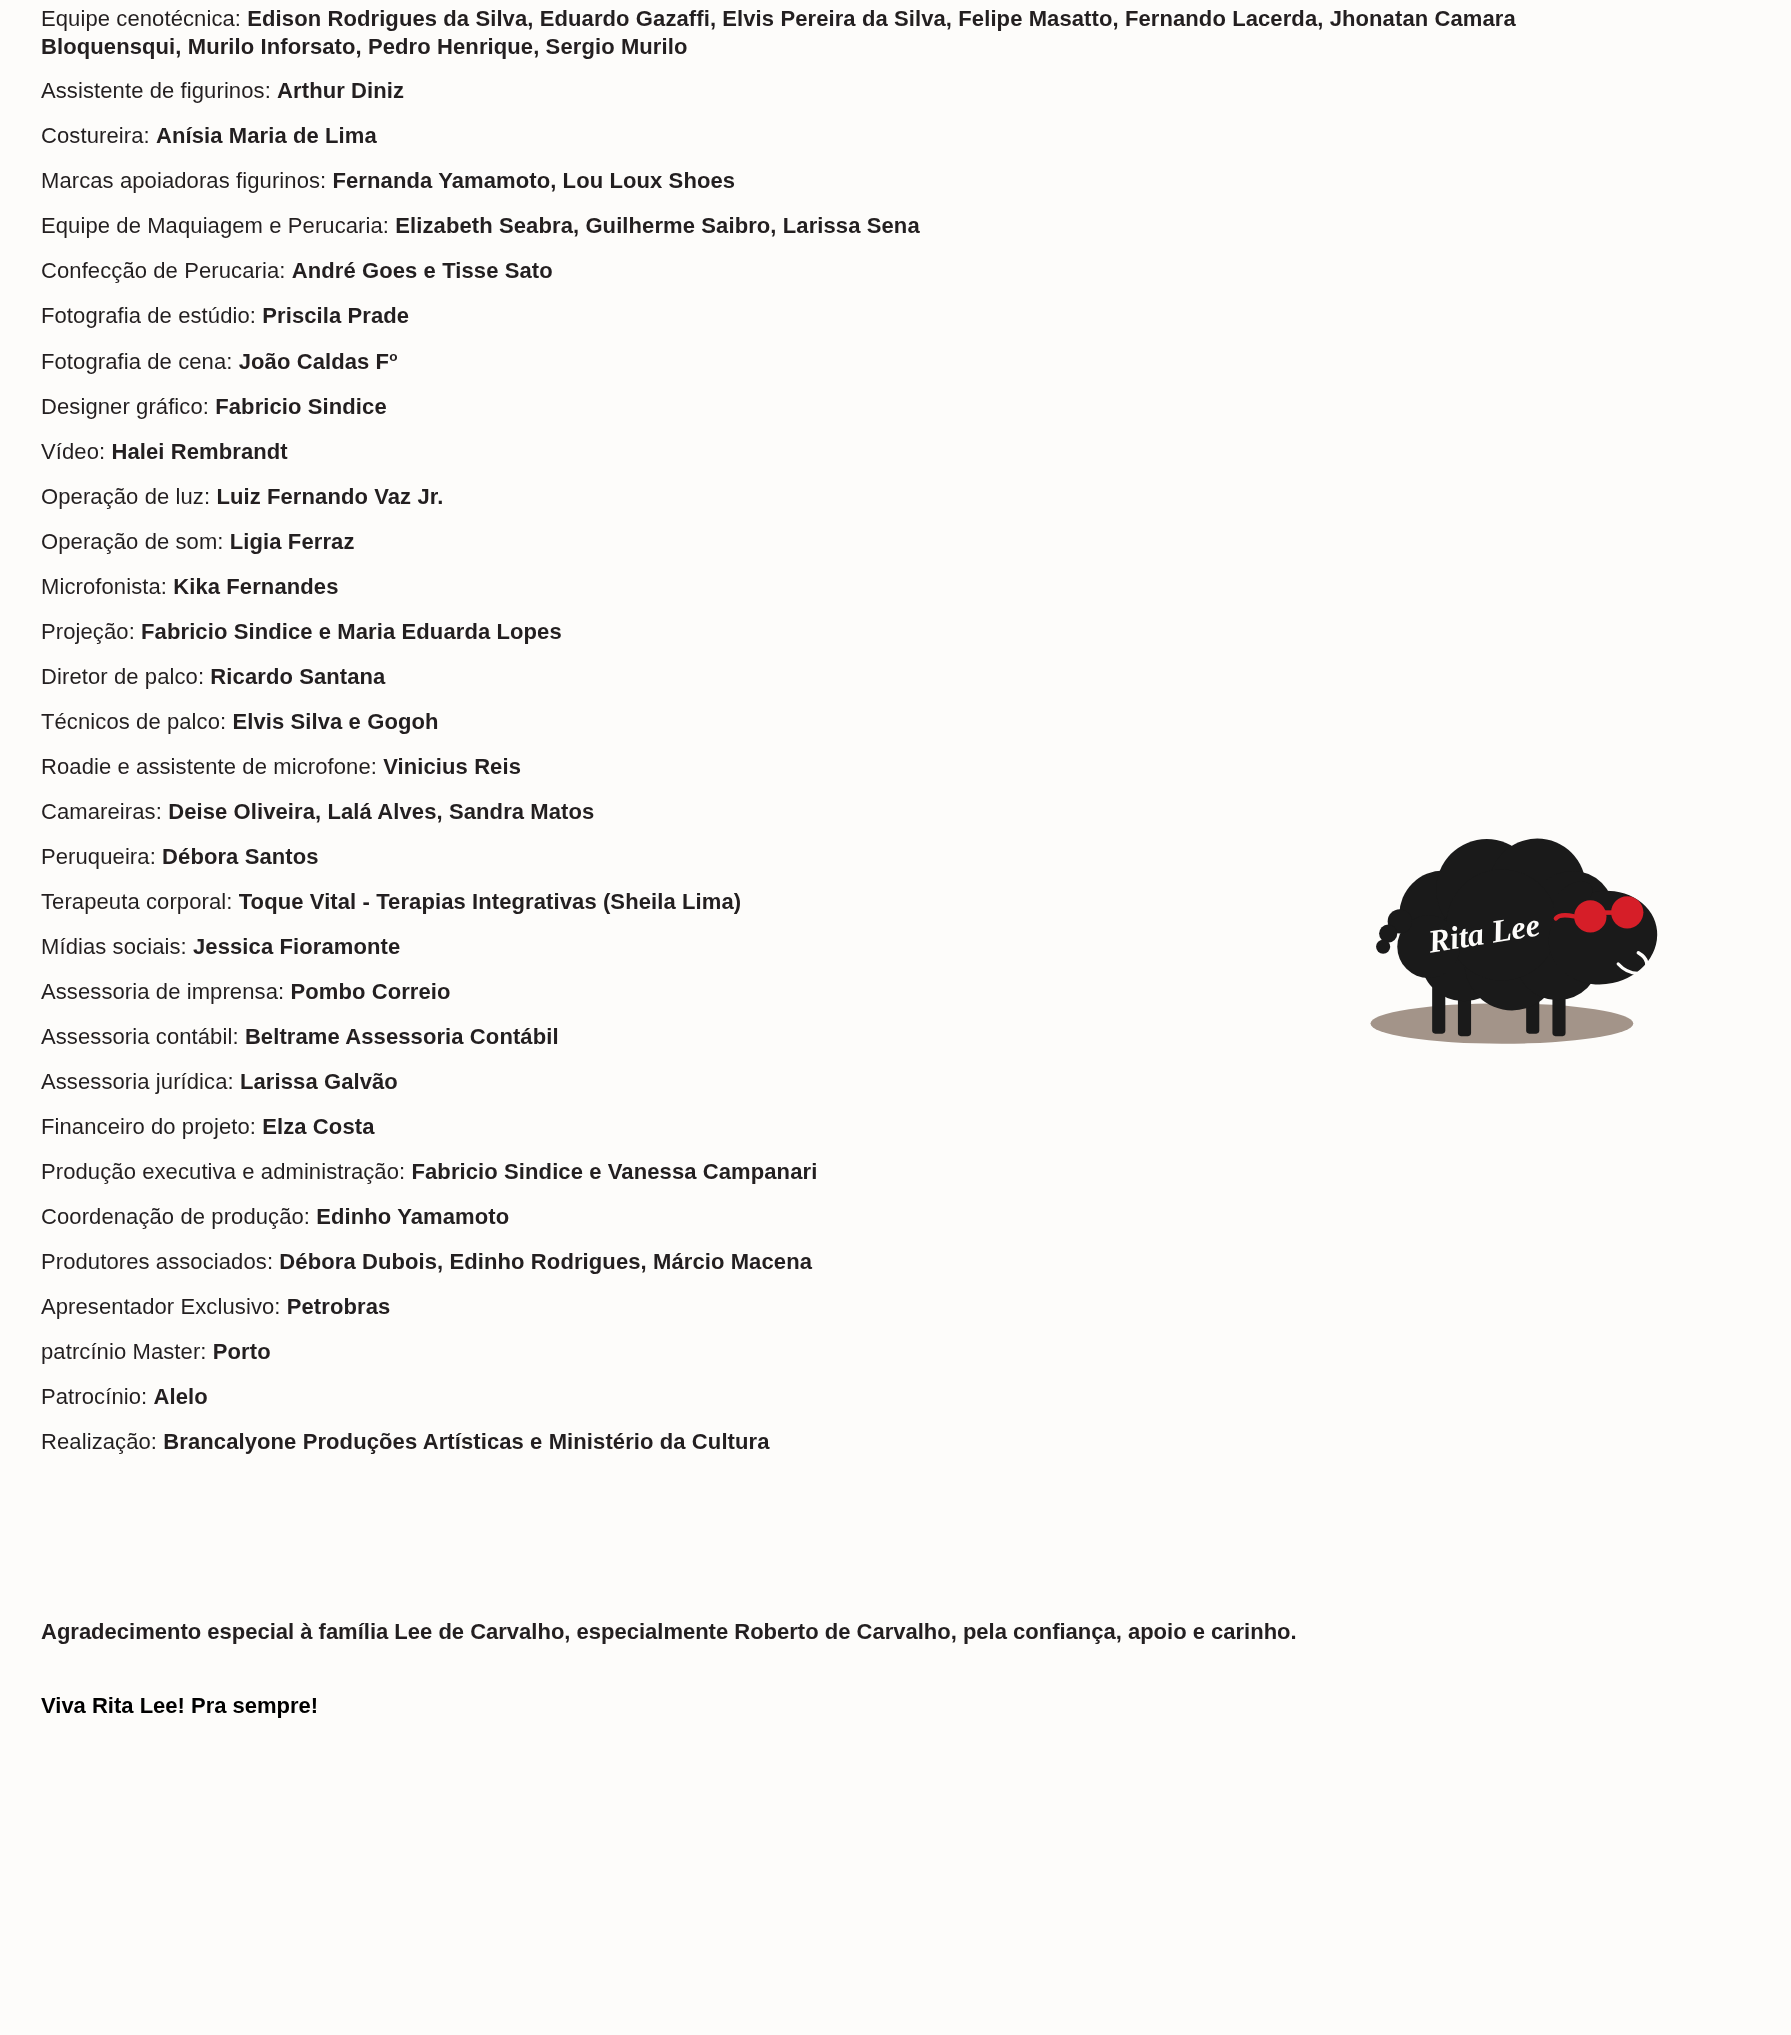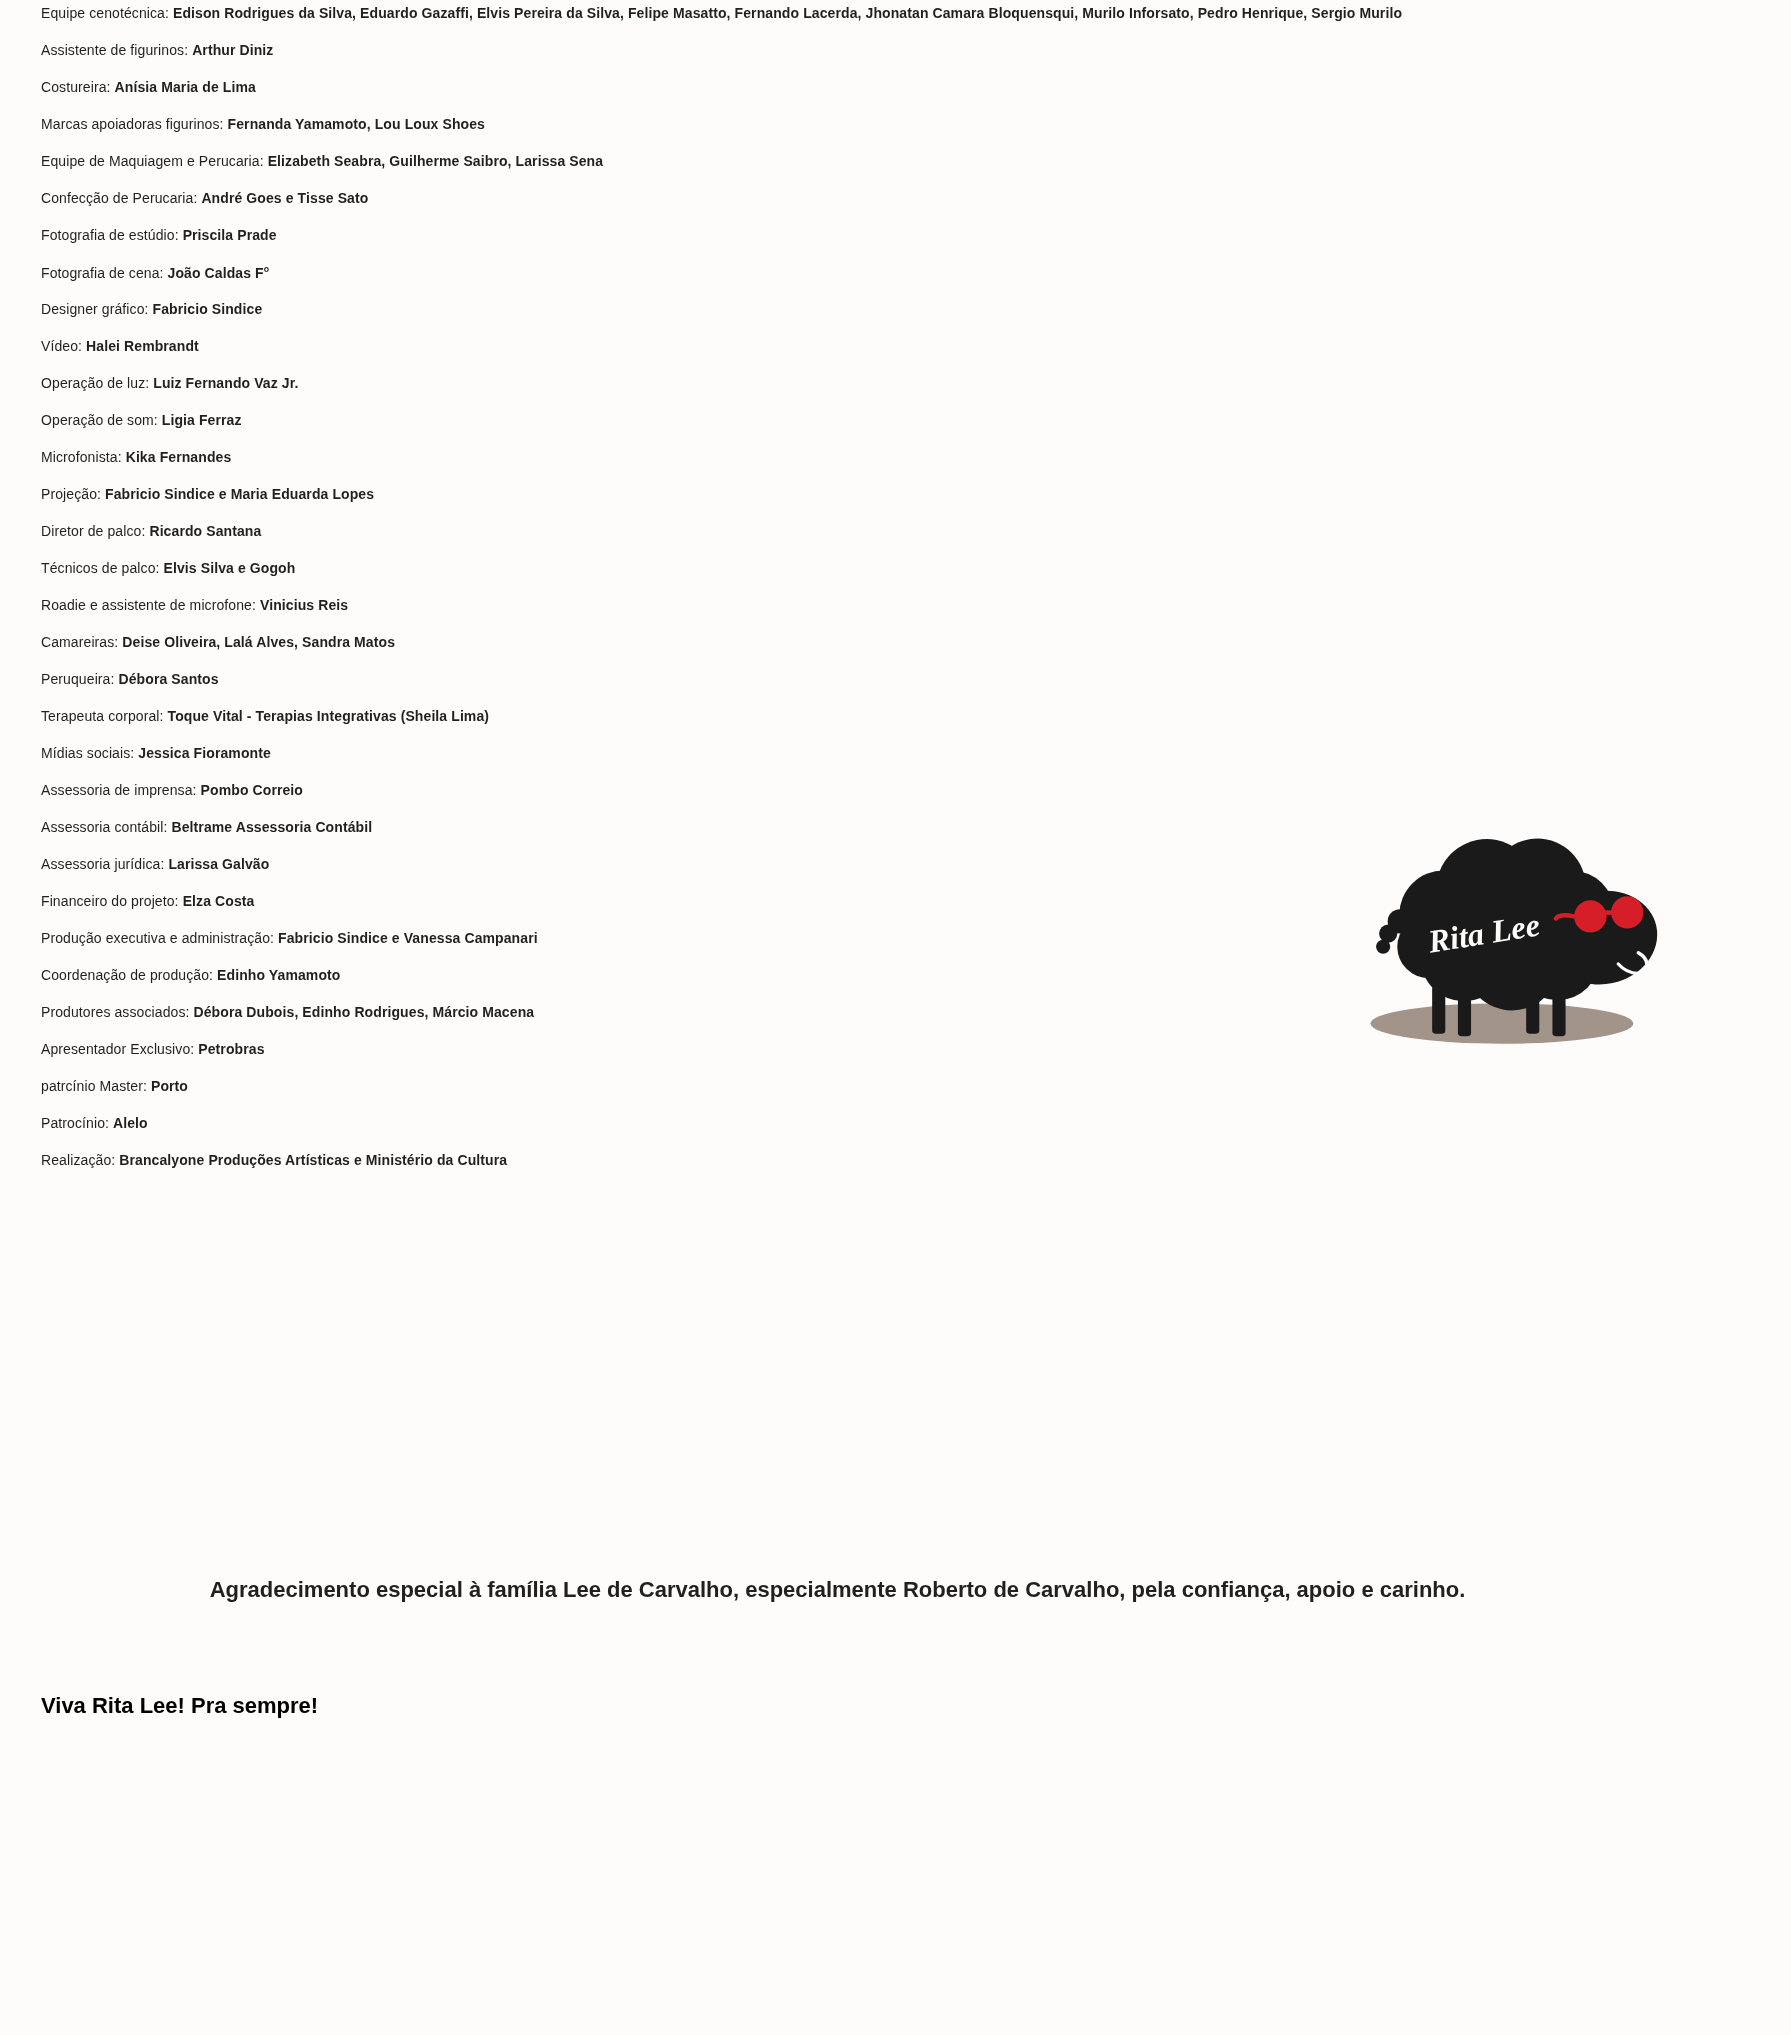--- a/index.html
+++ b/index.html
@@ -22,43 +22,42 @@
     height: 2035px;
     background: #fdfcfa;
   }
   .credits {
     position: absolute;
     left: 41px;
     top: 5px;
     width: 1618px;
   }
   .credit-line {
-    font-size: 14px;
+    font-size: 22px;
     line-height: 1.0;
     margin: 0 0 23px 0;
     letter-spacing: 0.1px;
     color: #231f20;
     font-weight: 400;
   }
   .credit-line .role {
     font-weight: 400;
   }
   .credit-line .names {
     font-weight: 700;
   }
   .credit-line.wrap2 {
     line-height: 1.25;
     margin-bottom: 20px;
   }
   .thanks-block {
     position: absolute;
     left: 41px;
-    top: 1578px;
+    top: 1620px;
     width: 1593px;
-    text-align: center;
   }
   .thanks-line {
     font-size: 22px;
     font-weight: 700;
     line-height: 1.1;
     margin: 0;
     color: #231f20;
   }
   .viva-line {
     position: absolute;

